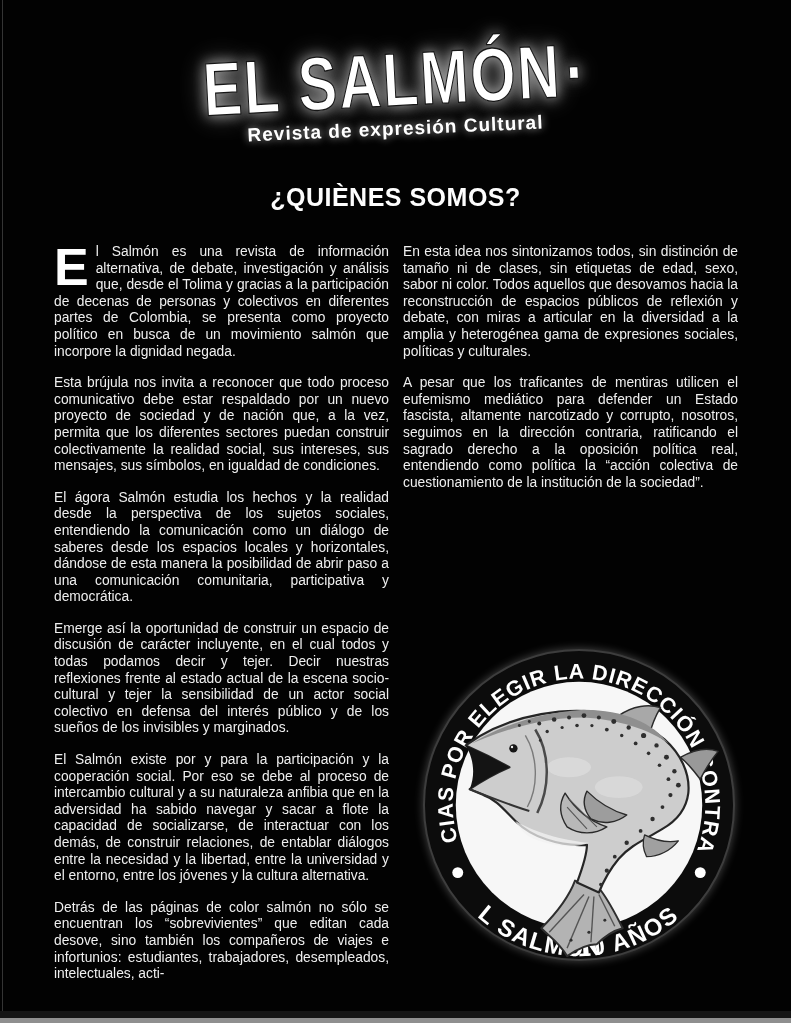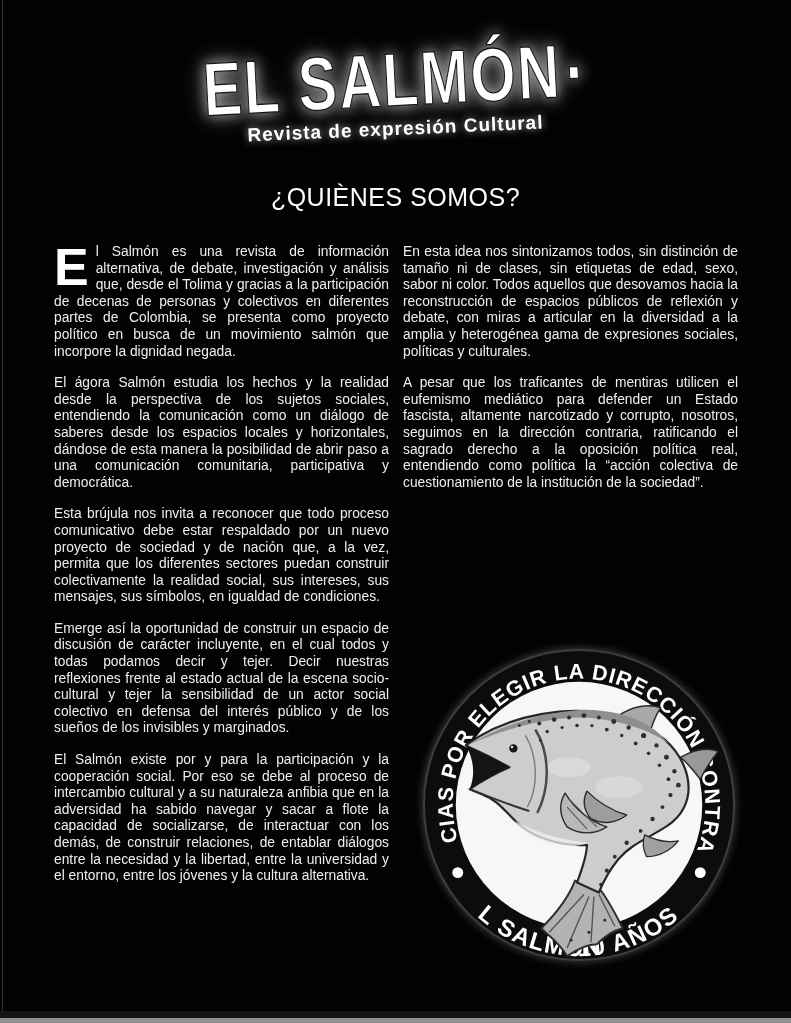--- a/index.html
+++ b/index.html
@@ -38,21 +38,21 @@
     letter-spacing:1px;
     color:#fff;
     transform:rotate(-2.5deg);
     text-shadow:0 0 8px rgba(255,255,255,.7),1px 1px 0 rgba(0,0,0,.9);
   }
   .section-heading{
     position:absolute;top:183px;left:0;right:0;
     margin:0;
     text-align:center;
     font-size:25px;
-    font-weight:normal;
+    font-weight:bold;
     letter-spacing:.5px;
     color:#fdfdfd;
   }
   .columns{
     position:absolute;top:244px;left:54px;right:53px;
     display:flex;gap:14px;
   }
   .col{width:335px;}
   .col p{
     margin:0 0 15px 0;
@@ -88,24 +88,25 @@
   <div class="masthead">
     <div class="logo"><span>EL SALMÓN</span><span class="logo-dot">·</span></div>
     <div class="tagline">Revista de expresión Cultural</div>
   </div>
 
   <h1 class="section-heading">¿QUIÈNES SOMOS?</h1>
 
   <div class="columns">
     <div class="col">
       <p><span class="dropcap">E</span><span>l Salmón es una revista de información alternativa, de debate, investigación y análisis que, desde el Tolima y gracias a la participación de decenas de personas y colectivos en diferentes partes de Colombia, se presenta como proyecto político en busca de un movimiento salmón que incorpore la dignidad negada.</span></p>
+      <p>Esta brújula nos invita a reconocer que todo proceso comunicativo debe estar respaldado por un nuevo proyecto de sociedad y de nación que, a la vez, permita que los diferentes sectores puedan construir colectivamente la realidad social, sus intereses, sus mensajes, sus símbolos, en igualdad de condiciones.</p>
       <p>El ágora Salmón estudia los hechos y la realidad desde la perspectiva de los sujetos sociales, entendiendo la comunicación como un diálogo de saberes desde los espacios locales y horizontales, dándose de esta manera la posibilidad de abrir paso a una comunicación comunitaria, participativa y democrática.</p>
-      <p>Esta brújula nos invita a reconocer que todo proceso comunicativo debe estar respaldado por un nuevo proyecto de sociedad y de nación que, a la vez, permita que los diferentes sectores puedan construir colectivamente la realidad social, sus intereses, sus mensajes, sus símbolos, en igualdad de condiciones.</p>
       <p>Emerge así la oportunidad de construir un espacio de discusión de carácter incluyente, en el cual todos y todas podamos decir y tejer. Decir nuestras reflexiones frente al estado actual de la escena socio-cultural y tejer la sensibilidad de un actor social colectivo en defensa del interés público y de los sueños de los invisibles y marginados.</p>
       <p>El Salmón existe por y para la participación y la cooperación social. Por eso se debe al proceso de intercambio cultural y a su naturaleza anfibia que en la adversidad ha sabido navegar y sacar a flote la capacidad de socializarse, de interactuar con los demás, de construir relaciones, de entablar diálogos entre la necesidad y la libertad, entre la universidad y el entorno, entre los jóvenes y la cultura alternativa.</p>
+      <p>Detrás de las páginas de color salmón no sólo se encuentran los “sobrevivientes” que editan cada desove, sino también los compañeros de viajes e infortunios: estudiantes, trabajadores, desempleados, intelectuales, acti-</p>
     </div>
     <div class="col">
       <p>En esta idea nos sintonizamos todos, sin distinción de tamaño ni de clases, sin etiquetas de edad, sexo, sabor ni color. Todos aquellos que desovamos hacia la reconstrucción de espacios públicos de reflexión y debate, con miras a articular en la diversidad a la amplia y heterogénea gama de expresiones sociales, políticas y culturales.</p>
       <p>A pesar que los traficantes de mentiras utilicen el eufemismo mediático para defender un Estado fascista, altamente narcotizado y corrupto, nosotros, seguimos en la dirección contraria, ratificando el sagrado derecho a la oposición política real, entendiendo como política la “acción colectiva de cuestionamiento de la institución de la sociedad”.</p>
     </div>
   </div>
 
   <div class="badge">
     <svg width="318" height="334" viewBox="0 0 320 334" xmlns="http://www.w3.org/2000/svg">
       <defs>

